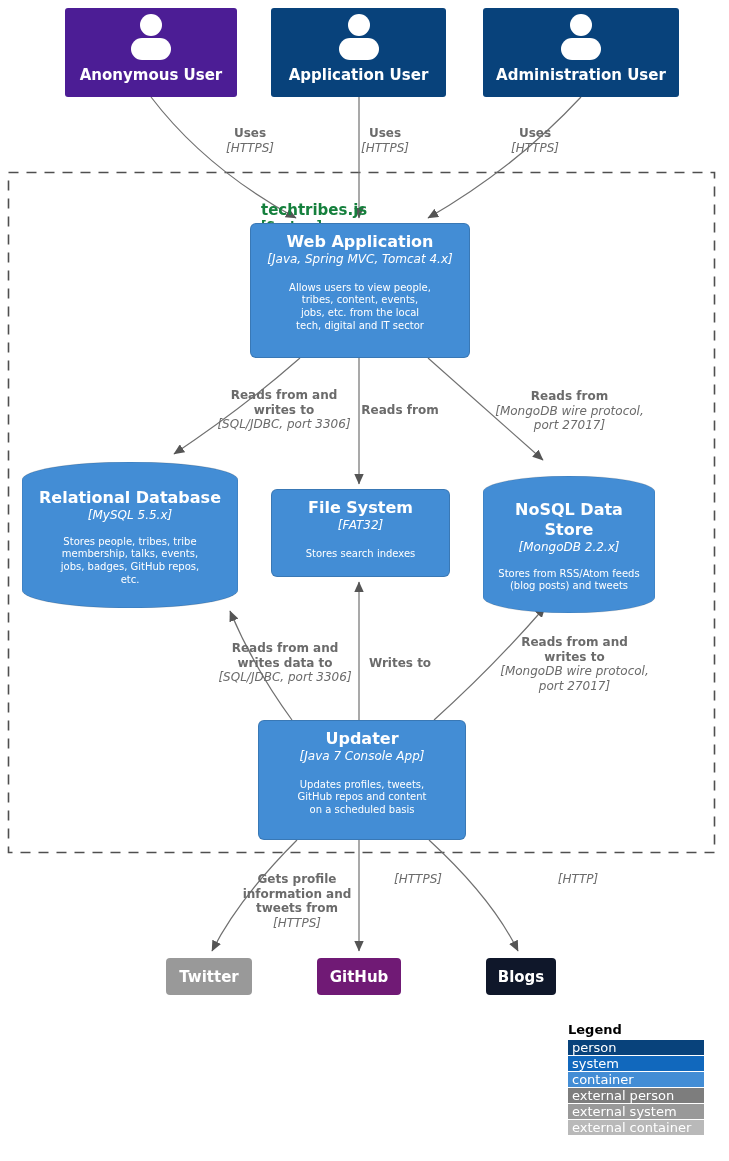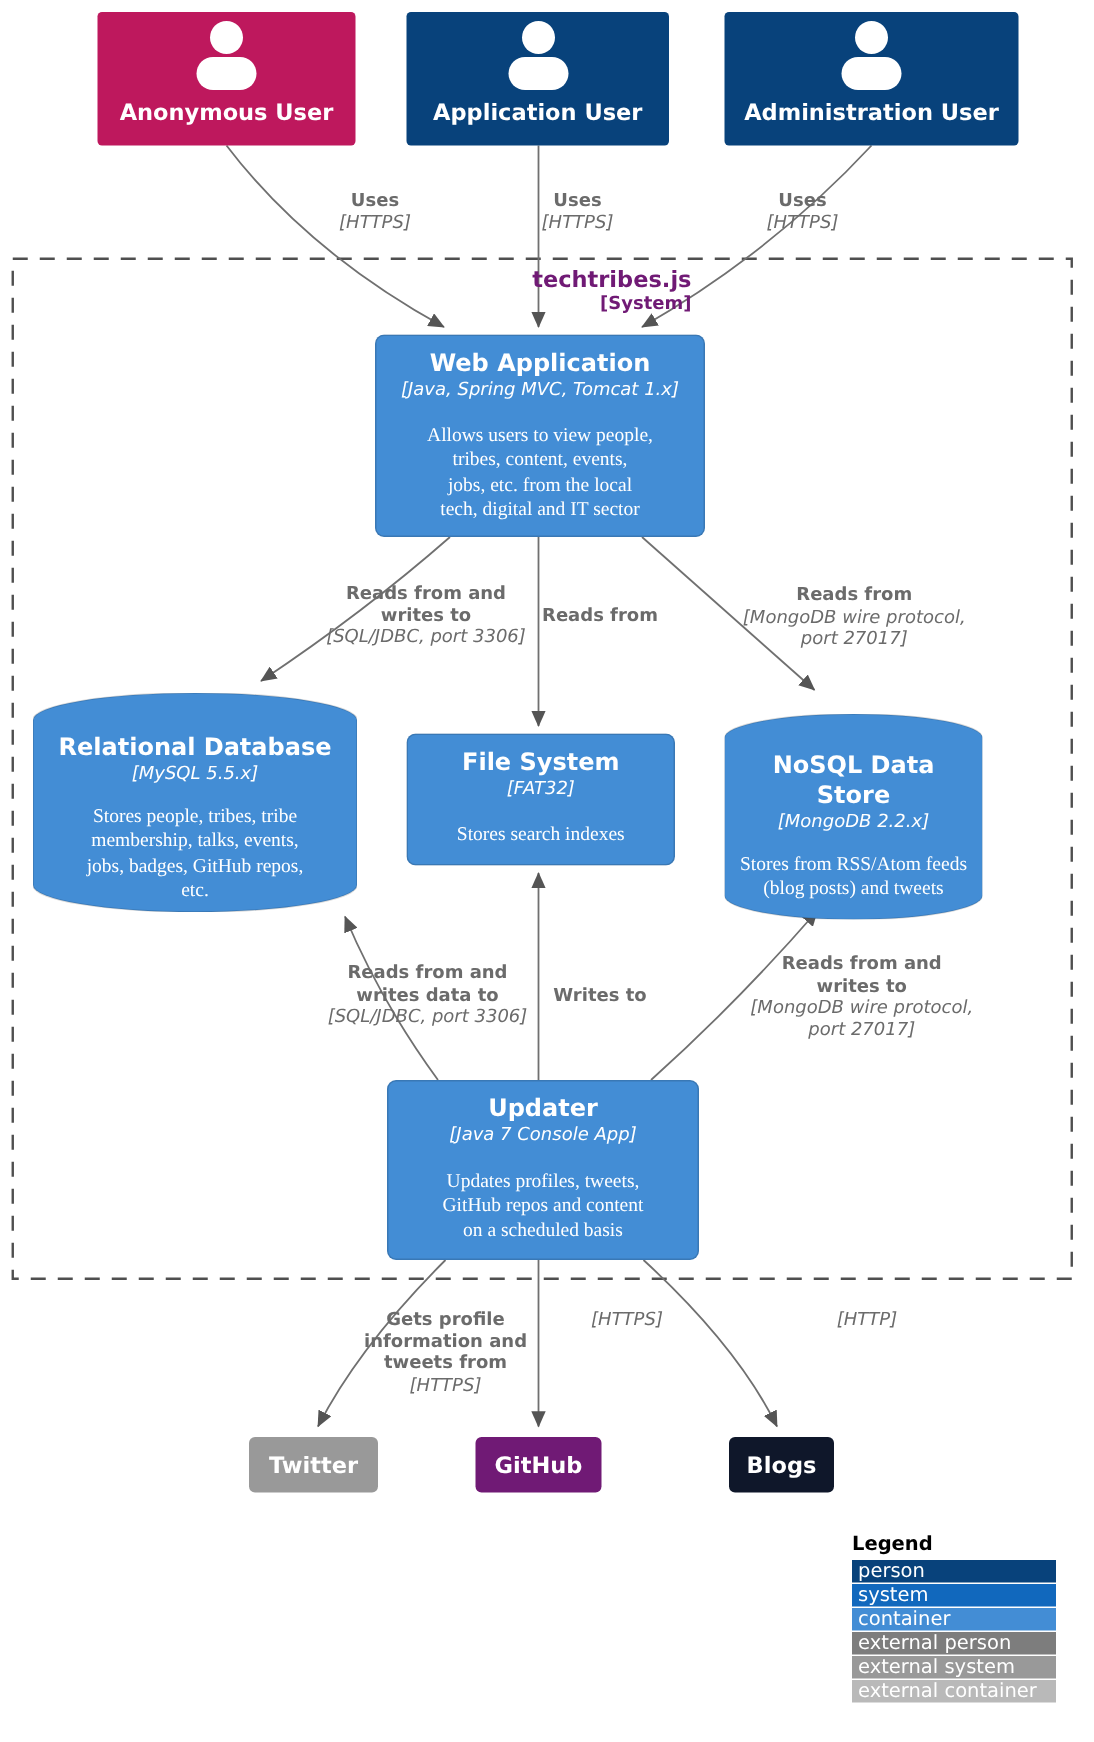--- a/index.html
+++ b/index.html
@@ -5,40 +5,40 @@
   html,body{margin:0;padding:0;background:#ffffff;}
   #canvas{position:relative;width:729px;height:1161px;background:#ffffff;
           font-family:"DejaVu Sans","Liberation Sans",sans-serif;overflow:hidden;}
   svg.layer{position:absolute;left:0;top:0;pointer-events:none;}
 
   .node{position:absolute;box-sizing:border-box;color:#ffffff;text-align:center;}
   .rect-node{background:#438dd5;border-radius:6px;border:1px solid rgba(0,0,0,0.15);
              padding:8px 8px;}
   .node .title{font-weight:bold;font-size:16px;line-height:1.25;}
   .node .tech{font-style:italic;font-size:12px;line-height:1.3;}
-  .node .desc{font-size:13px;line-height:1.28;margin-top:14px;white-space:pre-line;font-family:Liberation Serif, serif;}
+  .node .desc{font-size:10px;line-height:1.28;margin-top:14px;white-space:pre-line;}
 
   .cyl{padding:0;background:transparent;border:none;}
   .cyl .cyl-shape{position:absolute;left:0;top:0;width:100%;height:100%;}
   .cyl .cyl-text{position:relative;padding:26px 8px 0 8px;}
   .cyl .desc{margin-top:12px;}
 
   .actor{position:absolute;box-sizing:border-box;border-radius:3px;color:#fff;
          text-align:center;padding-top:6px;}
   .actor .aname{font-weight:bold;font-size:15px;margin-top:2px;}
 
   .ext{position:absolute;box-sizing:border-box;border-radius:4px;color:#fff;
        text-align:center;font-weight:bold;font-size:15px;
        display:flex;align-items:center;justify-content:center;}
 
   .rel-label{position:absolute;text-align:center;color:#6b6b6b;font-size:12px;line-height:1.22;}
   .rel-label .main{display:block;font-weight:bold;white-space:pre-line;}
   .rel-label .tech2{display:block;font-style:italic;white-space:pre-line;}
 
-  .boundary-title{position:absolute;text-align:right;color:#701a75;}
+  .boundary-title{position:absolute;text-align:left;color:#15803d;margin-top:24px;}
   .boundary-title .bt1{font-weight:bold;font-size:15px;}
   .boundary-title .bt2{font-weight:bold;font-size:12px;}
 
   .legend{position:absolute;left:568px;top:1022px;width:136px;}
   .legend .ltitle{font-weight:bold;font-size:13px;color:#000;margin-bottom:3px;}
   .legend .lrow{height:15px;line-height:15px;font-size:13px;color:#fff;
                 padding-left:4px;margin-bottom:1px;box-sizing:border-box;}
 </style>
 </head>
 <body>
@@ -66,21 +66,21 @@
       <path d="M 359 840 L 359 951" marker-end="url(#arrow)"></path>
       <path d="M 429 840 Q 492 898 518 951" marker-end="url(#arrow)"></path>
     </g>
   </svg>
 
   <div class="boundary-title" style="left:261px;top:177px;width:200px;">
     <div class="bt1">techtribes.js</div>
     <div class="bt2">[System]</div>
   </div>
 
-  <div class="actor" style="left: 65px; top: 8px; width: 172px; height: 89px; background-color: #be185d;">
+  <div class="actor" style="left: 65px; top: 8px; width: 172px; height: 89px; background-color: #4c1d95;">
     <svg width="52" height="46" viewBox="0 0 52 46">
       <circle cx="26" cy="11" r="11" fill="#ffffff"></circle>
       <rect x="6" y="24" width="40" height="22" rx="11" fill="#ffffff"></rect>
     </svg>
     <div class="aname">Anonymous User</div>
   </div>
 
   <div class="actor" style="left: 271px; top: 8px; width: 175px; height: 89px; background-color: rgb(8, 66, 123);">
     <svg width="52" height="46" viewBox="0 0 52 46">
       <circle cx="26" cy="11" r="11" fill="#ffffff"></circle>
@@ -105,21 +105,21 @@
     <span class="main">Uses</span>
     <span class="tech2">[HTTPS]</span>
   </div>
   <div class="rel-label" style="left:480px;top:126px;width:110px;">
     <span class="main">Uses</span>
     <span class="tech2">[HTTPS]</span>
   </div>
 
   <div class="node rect-node" style="left: 250px; top: 223px; width: 220px; height: 135px; background-color: rgb(67, 141, 213);">
     <div class="title">Web Application</div>
-    <div class="tech">[Java, Spring MVC, Tomcat 1.x]</div>
+    <div class="tech">[Java, Spring MVC, Tomcat 4.x]</div>
     <div class="desc">Allows users to view people,
 tribes, content, events,
 jobs, etc. from the local
 tech, digital and IT sector</div>
   </div>
 
   <div class="rel-label" style="left:204px;top:388px;width:160px;">
     <span class="main">Reads from and
 writes to</span>
     <span class="tech2">[SQL/JDBC, port 3306]</span>

